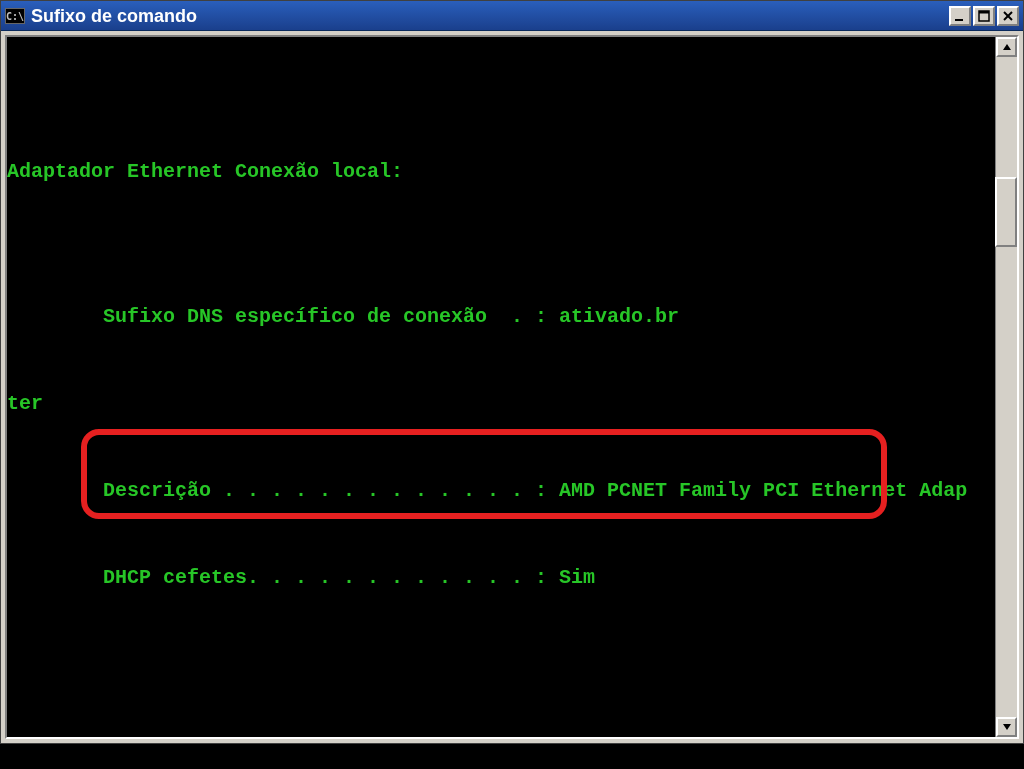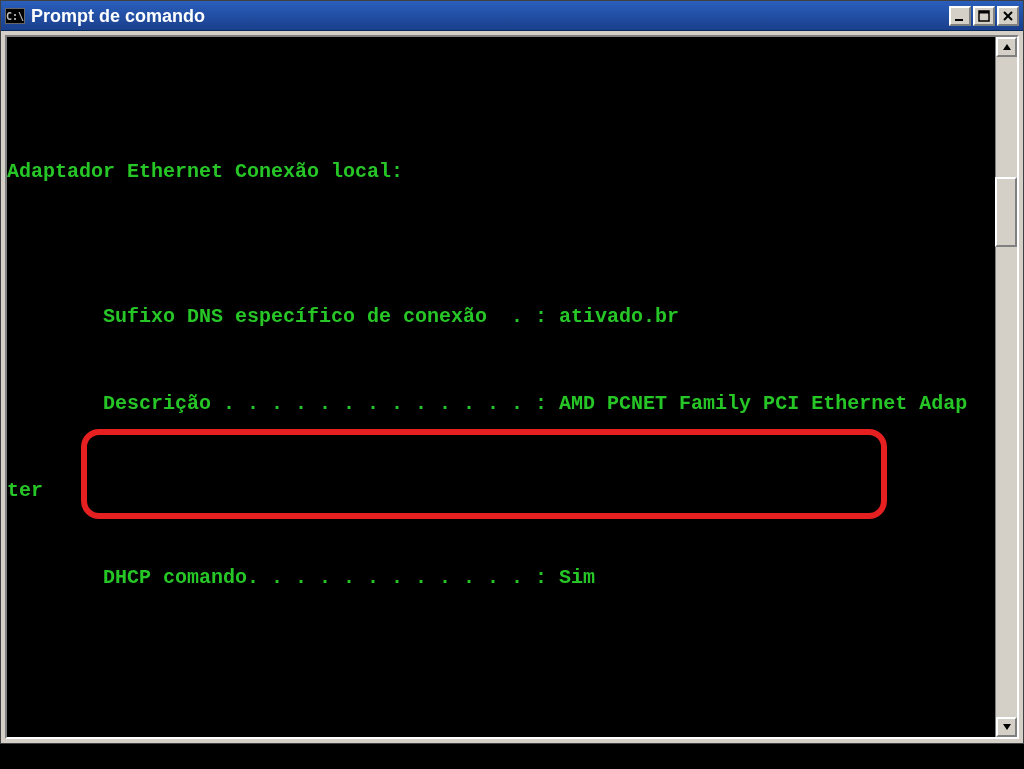--- a/index.html
+++ b/index.html
@@ -121,21 +121,21 @@
     pointer-events: none;
   }
 </style>
 </head>
 <body>
 
 <div class="window">
 
   <div class="titlebar">
     <div class="titlebar-icon">C:\</div>
-    <div class="titlebar-text">Prompt de comando</div>
+    <div class="titlebar-text">Sufixo de comando</div>
     <div class="titlebar-buttons">
       <div class="win-btn">
         <svg viewBox="0 0 12 12">
             <rect x="1" y="9" width="8" height="2" fill="#000"></rect>
           </svg>
       </div>
       <div class="win-btn">
         <svg viewBox="0 0 12 12">
             <rect x="1" y="1" width="10" height="10" fill="none" stroke="#000" stroke-width="1.5"></rect>
             <rect x="1" y="1" width="10" height="2.5" fill="#000"></rect>
@@ -150,23 +150,23 @@
     </div>
   </div>
 
   <div class="client">
 
     <div class="term">
       <span></span>
       <span>Adaptador Ethernet Conexão local:</span>
       <span></span>
       <span>        Sufixo DNS específico de conexão  . : ativado.br</span>
+      <span>ter</span>
       <span>        Descrição . . . . . . . . . . . . . : AMD PCNET Family PCI Ethernet Adap</span>
-      <span>ter</span>
-      <span>        DHCP comando. . . . . . . . . . . . : Sim</span>
+      <span>        DHCP cefetes. . . . . . . . . . . . : Sim</span>
       
       
       
       
       
       
       
       
       
       

